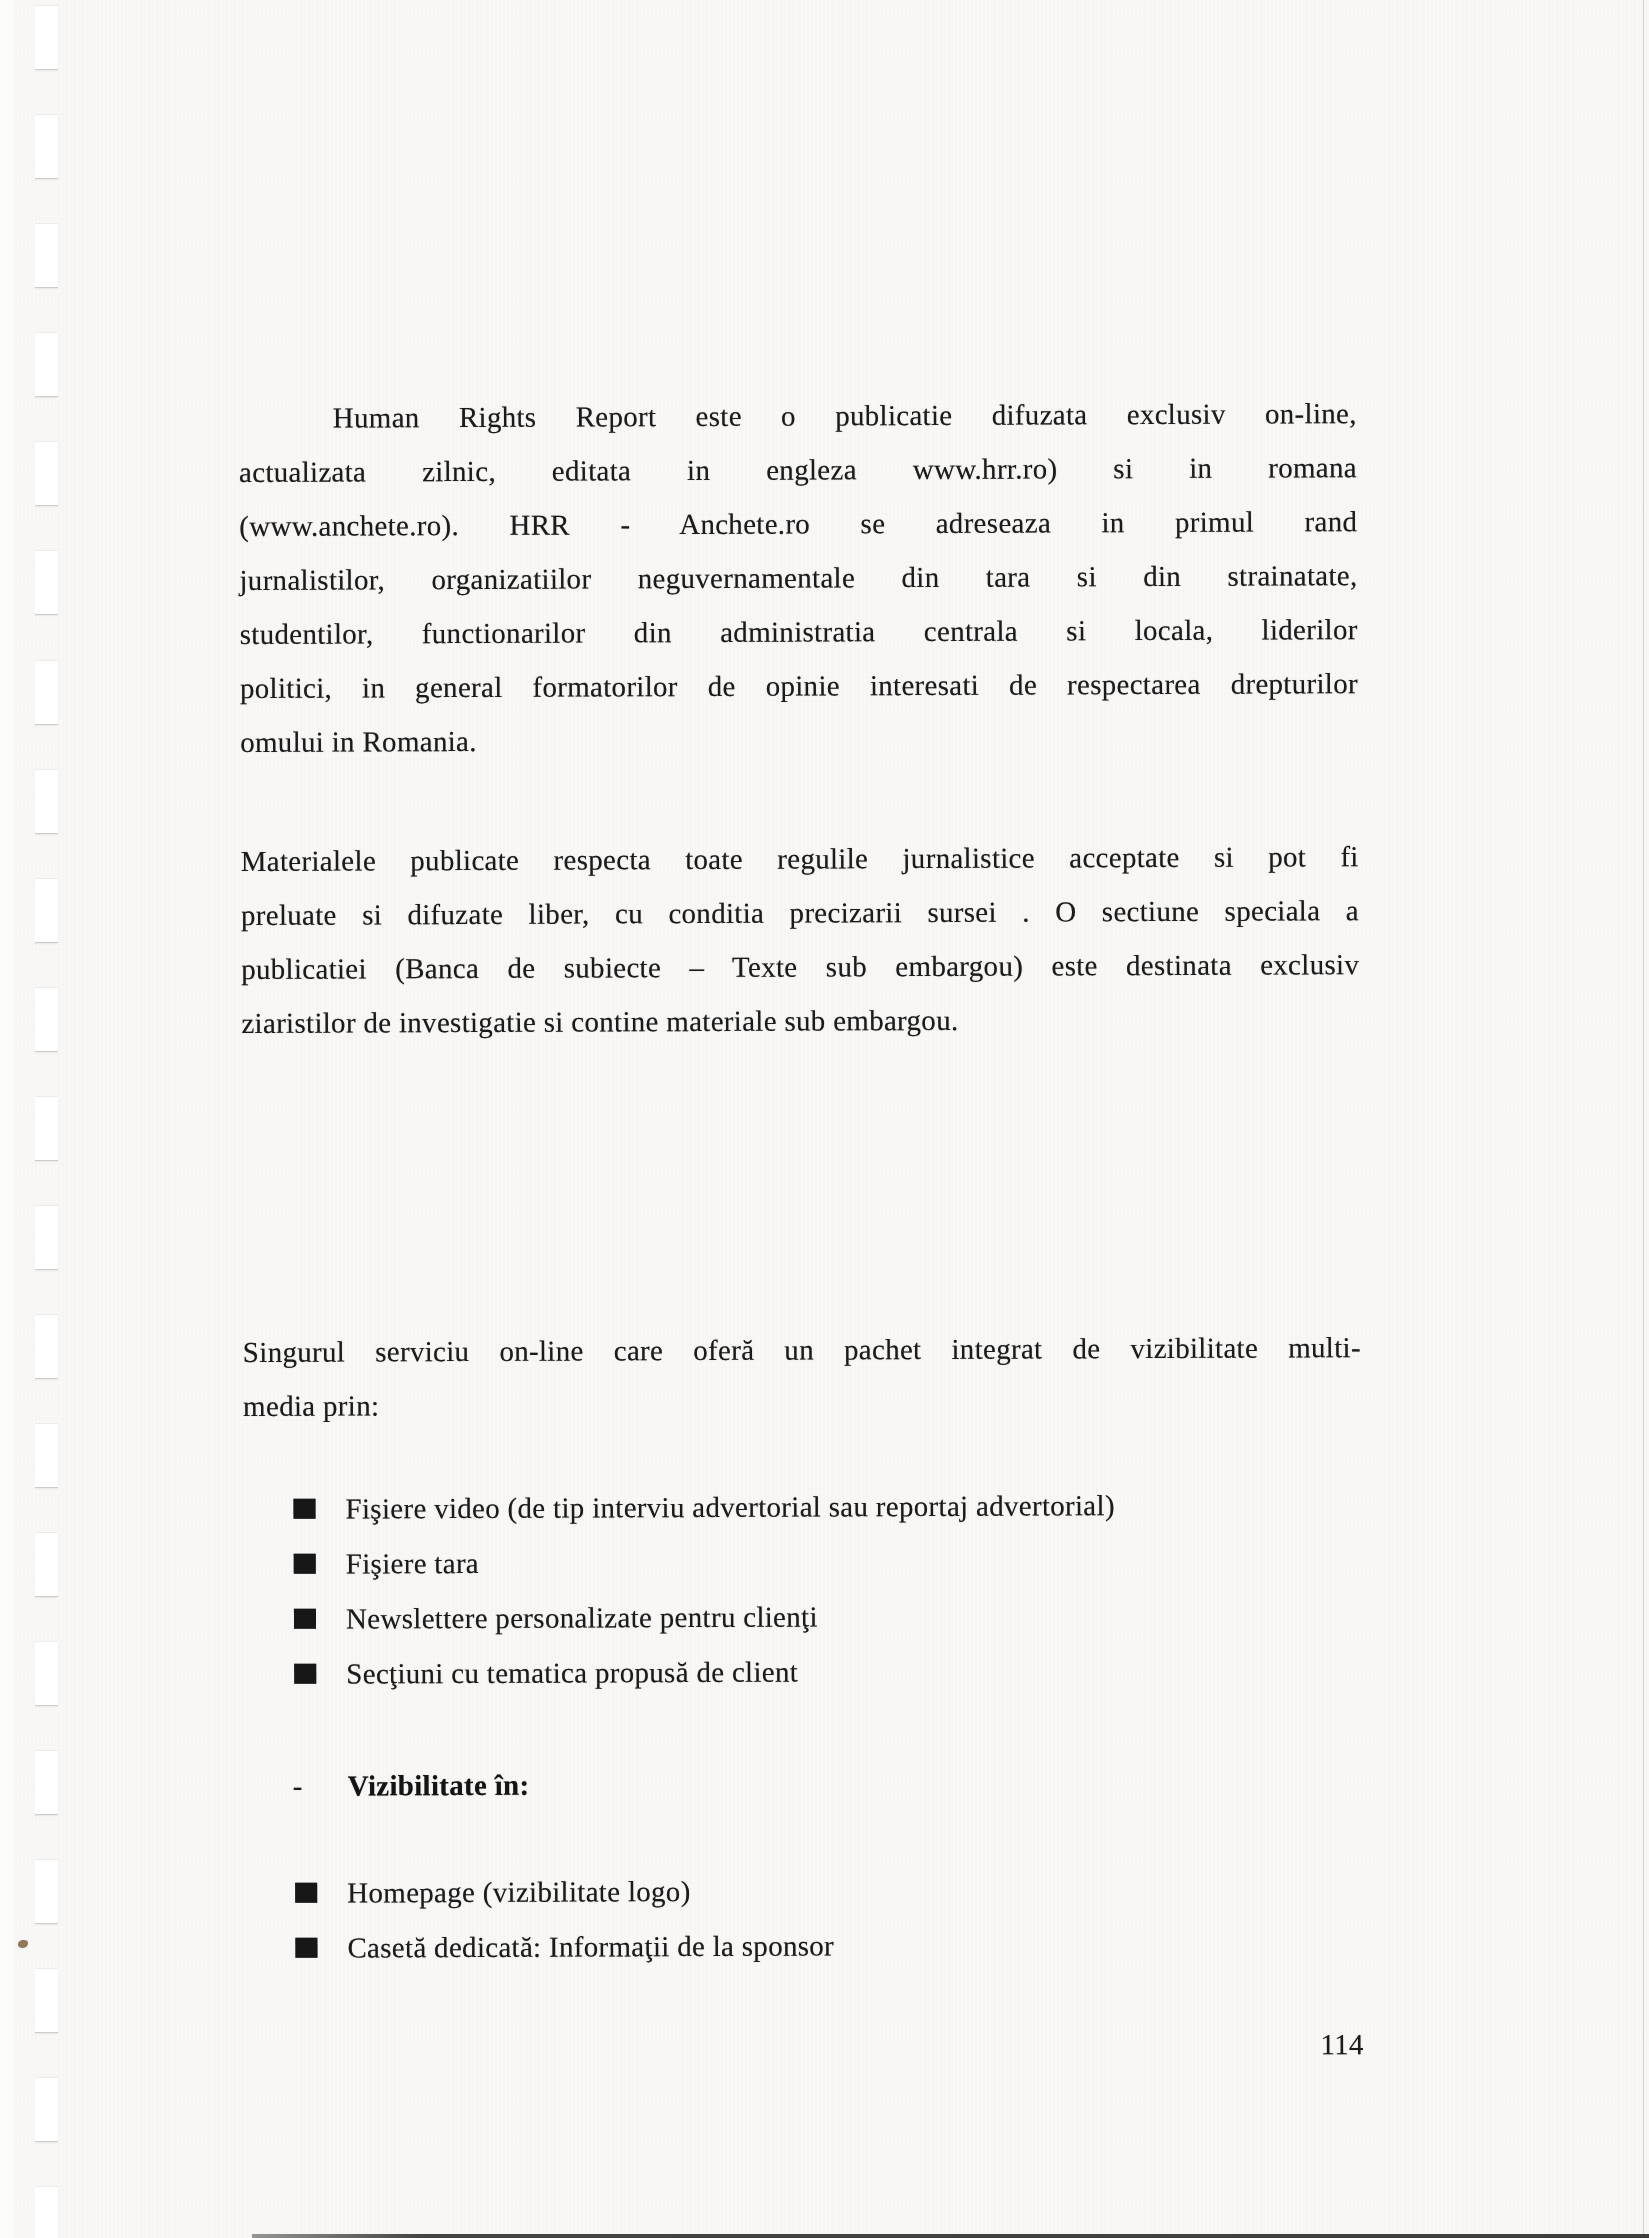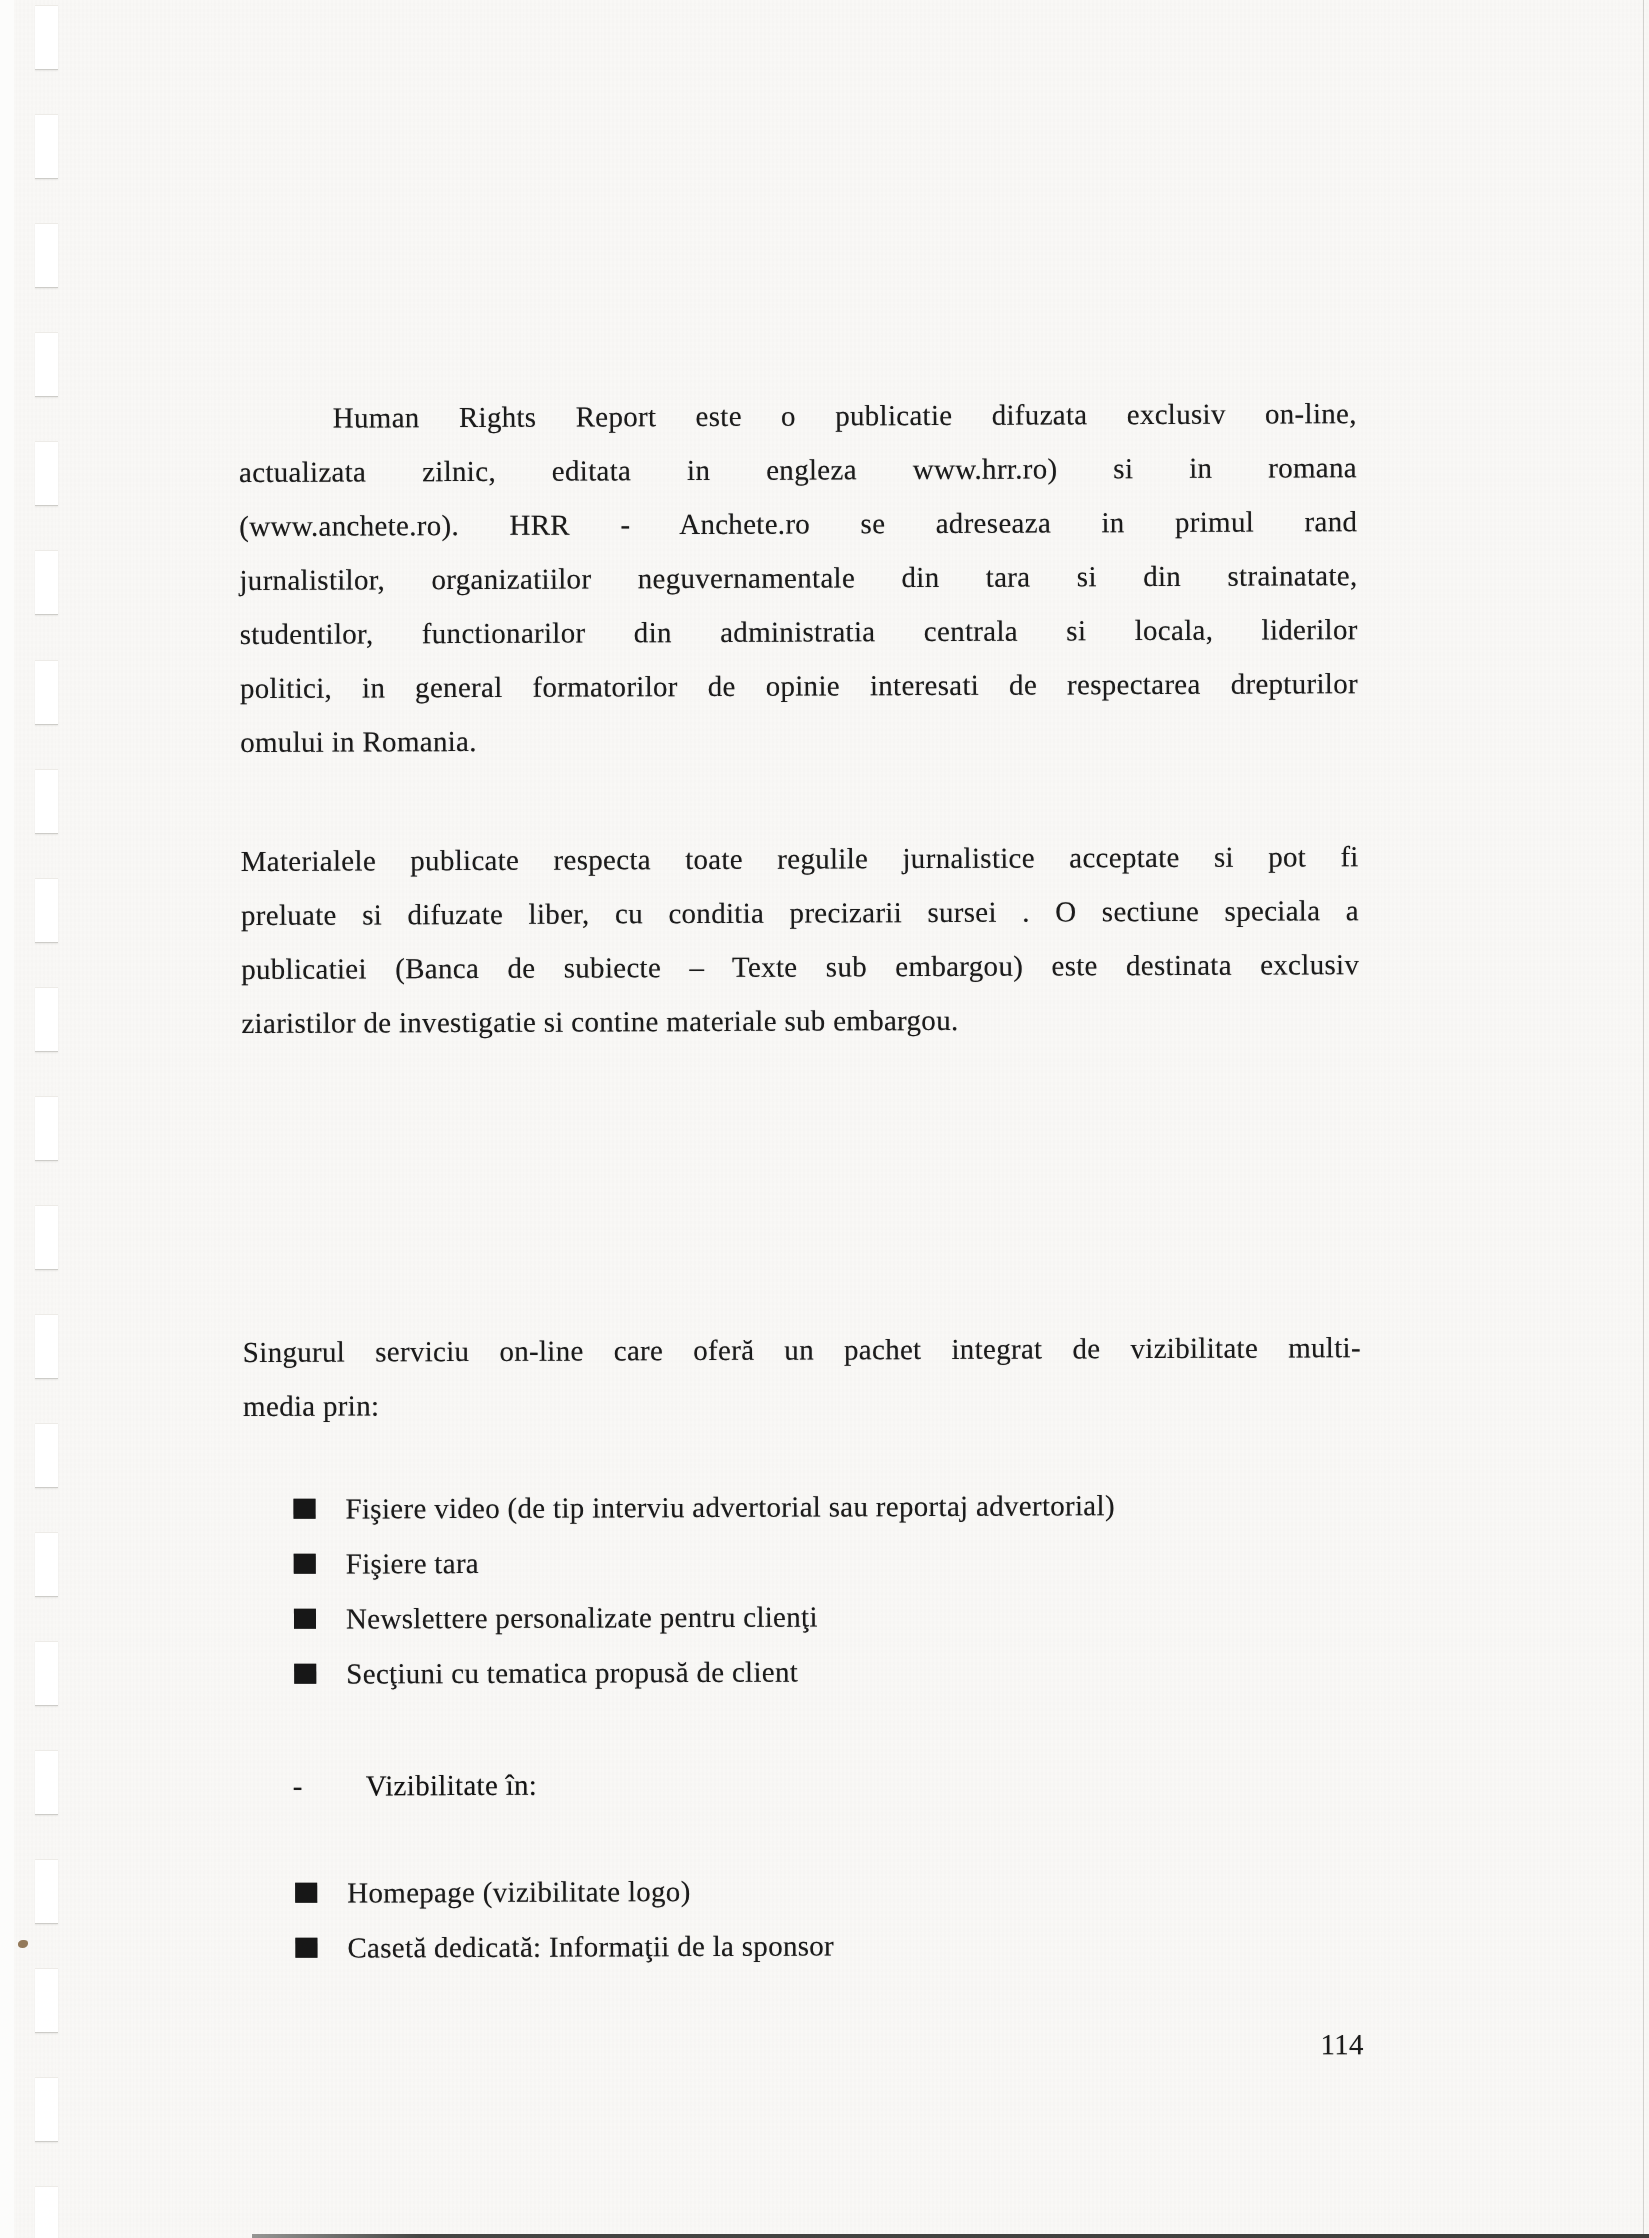--- a/index.html
+++ b/index.html
@@ -52,21 +52,21 @@
   .bullets-1 { top: 1482px; }
   .bullets-2 { top: 1866px; }
   .bullet-item { position: relative; height: 55px; line-height: 55px; padding-left: 102px; }
   .bullet-square {
     position: absolute; left: 50px; top: 17.4px;
     width: 22px; height: 20px; background: #171717;
     box-shadow: 0 0 0.6px rgba(20,20,20,0.6);
   }
   .dash-heading { top: 1759px; height: 54px; line-height: 54px; }
   .dash-mark { position: absolute; left: 48px; font-weight: normal; }
-  .dash-label { position: absolute; left: 121px; font-weight: normal; color: #141414; }
+  .dash-label { position: absolute; left: 103px; font-weight: bold; color: #141414; }
   .page-number { top: 2022px; height: 54px; line-height: 54px; text-align: right; }
   .bottom-bar {
     position: absolute; left: 252px; top: 2234px; width: 1398px; height: 5.2px;
     background: linear-gradient(90deg, rgba(70,70,68,0.55), #454543 12%, #3e3e3c);
   }
   .speck {
     position: absolute; left: 18px; top: 1940px; width: 9.7px; height: 7.7px;
     background: #93795a; border-radius: 50% 40% 55% 45%;
   }
 </style>

